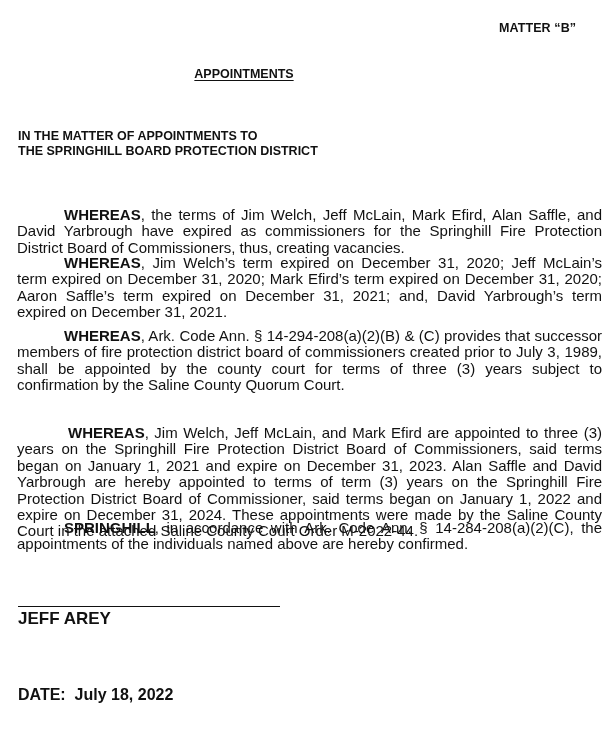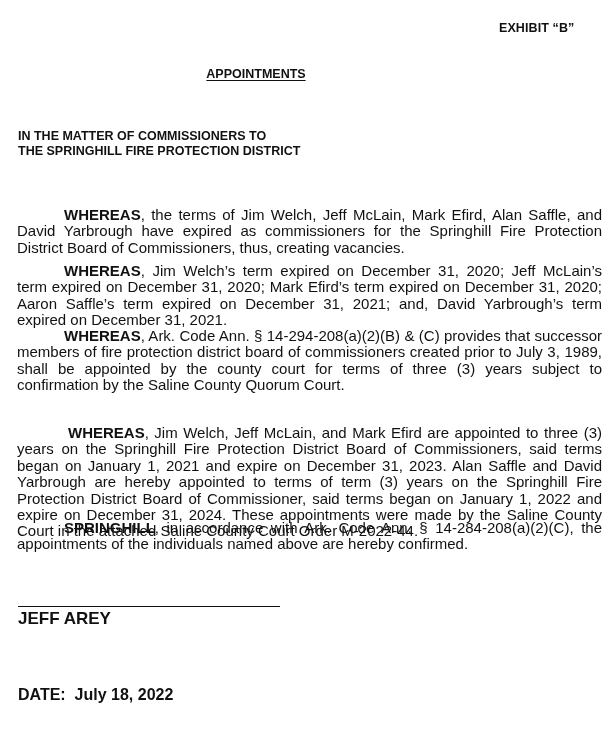--- a/index.html
+++ b/index.html
@@ -26,21 +26,20 @@
     .title {
       position: absolute;
       top: 67px;
       left: 0;
       width: 488px;
       text-align: center;
       font-size: 12.5px;
       font-weight: bold;
       text-decoration: underline;
       text-underline-offset: 2px;
-      padding-left: 12px;
     }
     .matter {
       position: absolute;
       top: 129px;
       left: 18px;
       font-size: 12.5px;
       font-weight: bold;
       line-height: 15px;
     }
     .matter div { white-space: nowrap; }
@@ -49,21 +48,21 @@
       left: 17px;
       width: 585px;
       font-size: 15px;
       line-height: 16.4px;
       text-align: justify;
       text-indent: 47px;
       margin: 0;
     }
     .para b { font-weight: bold; }
     #p1 { top: 207px; }
-    #p2 { top: 263px; }
+    #p2 { top: 255px; }
     #p3 { top: 328px; }
     #p4 { top: 425px; text-indent: 51px; }
     #p5 { top: 520px; }
     .sig-line {
       position: absolute;
       top: 606px;
       left: 18px;
       width: 262px;
       height: 0;
       border-top: 1.3px solid #111111;
@@ -81,27 +80,27 @@
       top: 686px;
       left: 18px;
       font-size: 16px;
       font-weight: bold;
       white-space: pre;
     }
   </style>
 </head>
 <body>
 
-<div class="exhibit">EXHIBIT “B”</div>
+<div class="exhibit">MATTER “B”</div>
 
 <div class="title">APPOINTMENTS</div>
 
 <div class="matter">
-  <div>IN THE MATTER OF COMMISSIONERS TO</div>
-  <div>THE SPRINGHILL FIRE PROTECTION DISTRICT</div>
+  <div>IN THE MATTER OF APPOINTMENTS TO</div>
+  <div>THE SPRINGHILL BOARD PROTECTION DISTRICT</div>
 </div>
 
 <p id="p1" class="para"><b>WHEREAS</b><span>, the terms of Jim Welch, Jeff McLain, Mark Efird, Alan Saffle, and David Yarbrough have expired as commissioners for the Springhill Fire Protection District Board of Commissioners, thus, creating vacancies.</span></p>
 
 <p id="p2" class="para"><b>WHEREAS</b><span>, Jim Welch’s term expired on December 31, 2020; Jeff McLain’s term expired on December 31, 2020; Mark Efird’s term expired on December 31, 2020; Aaron Saffle’s term expired on December 31, 2021; and, David Yarbrough’s term expired on December 31, 2021.</span></p>
 
 <p id="p3" class="para"><b>WHEREAS</b><span>, Ark. Code Ann. § 14-294-208(a)(2)(B) &amp; (C) provides that successor members of fire protection district board of commissioners created prior to July 3, 1989, shall be appointed by the county court for terms of three (3) years subject to confirmation by the Saline County Quorum Court.</span></p>
 
 <p id="p4" class="para"><b>WHEREAS</b><span>, Jim Welch, Jeff McLain, and Mark Efird are appointed to three (3) years on the Springhill Fire Protection District Board of Commissioners, said terms began on January 1, 2021 and expire on December 31, 2023. Alan Saffle and David Yarbrough are hereby appointed to terms of term (3) years on the Springhill Fire Protection District Board of Commissioner, said terms began on January 1, 2022 and expire on December 31, 2024. These appointments were made by the Saline County Court in the attached Saline County Court Order M-2022-44.</span></p>
 

